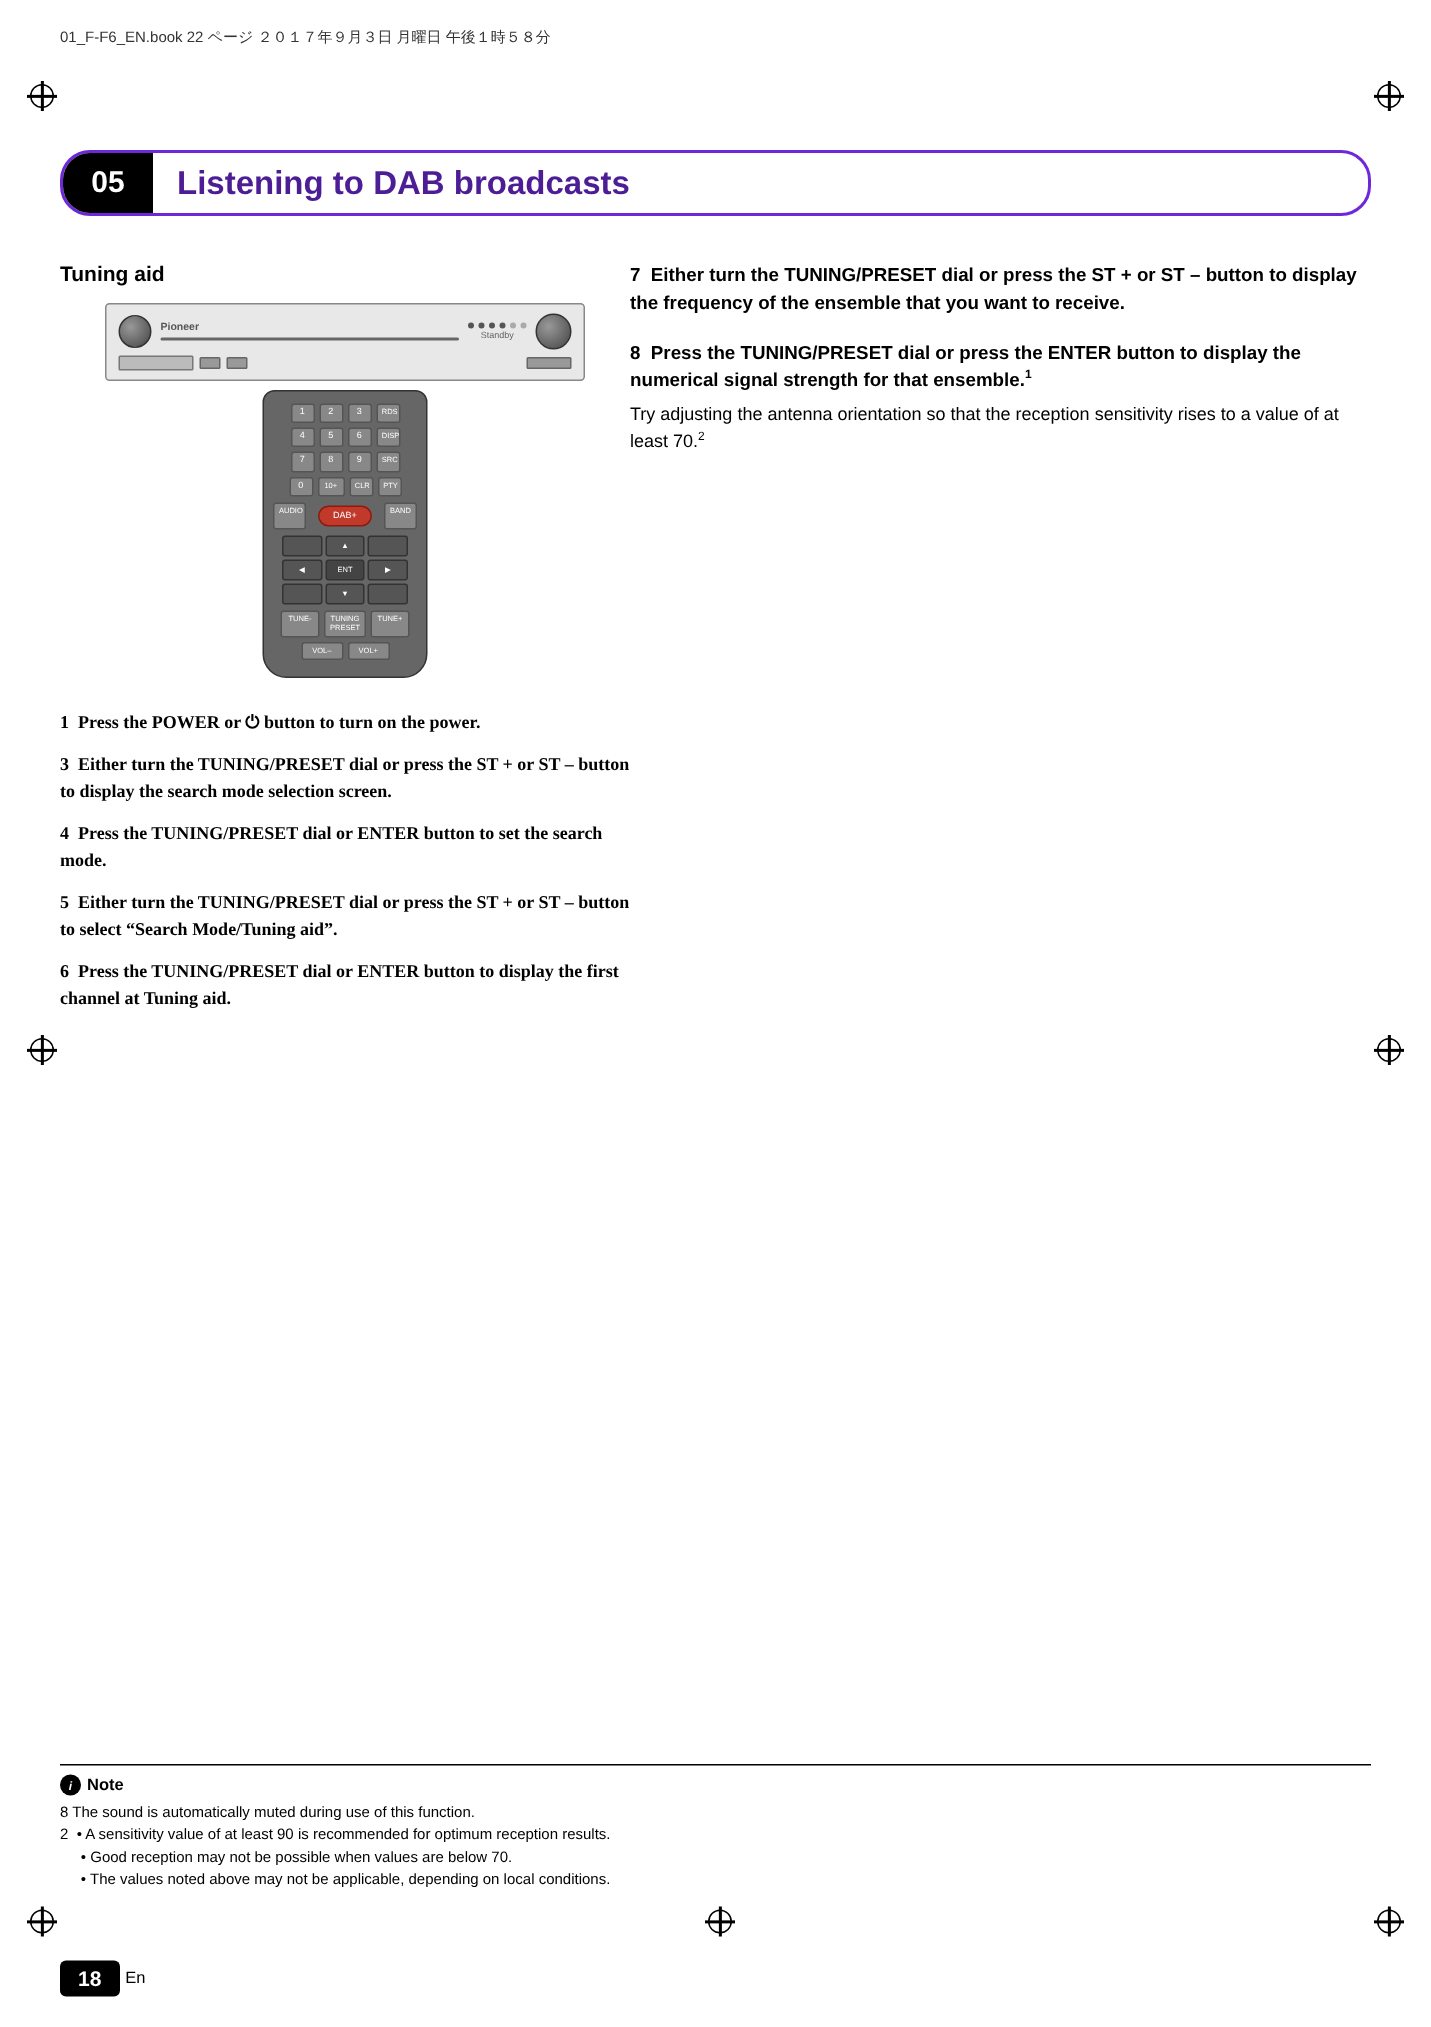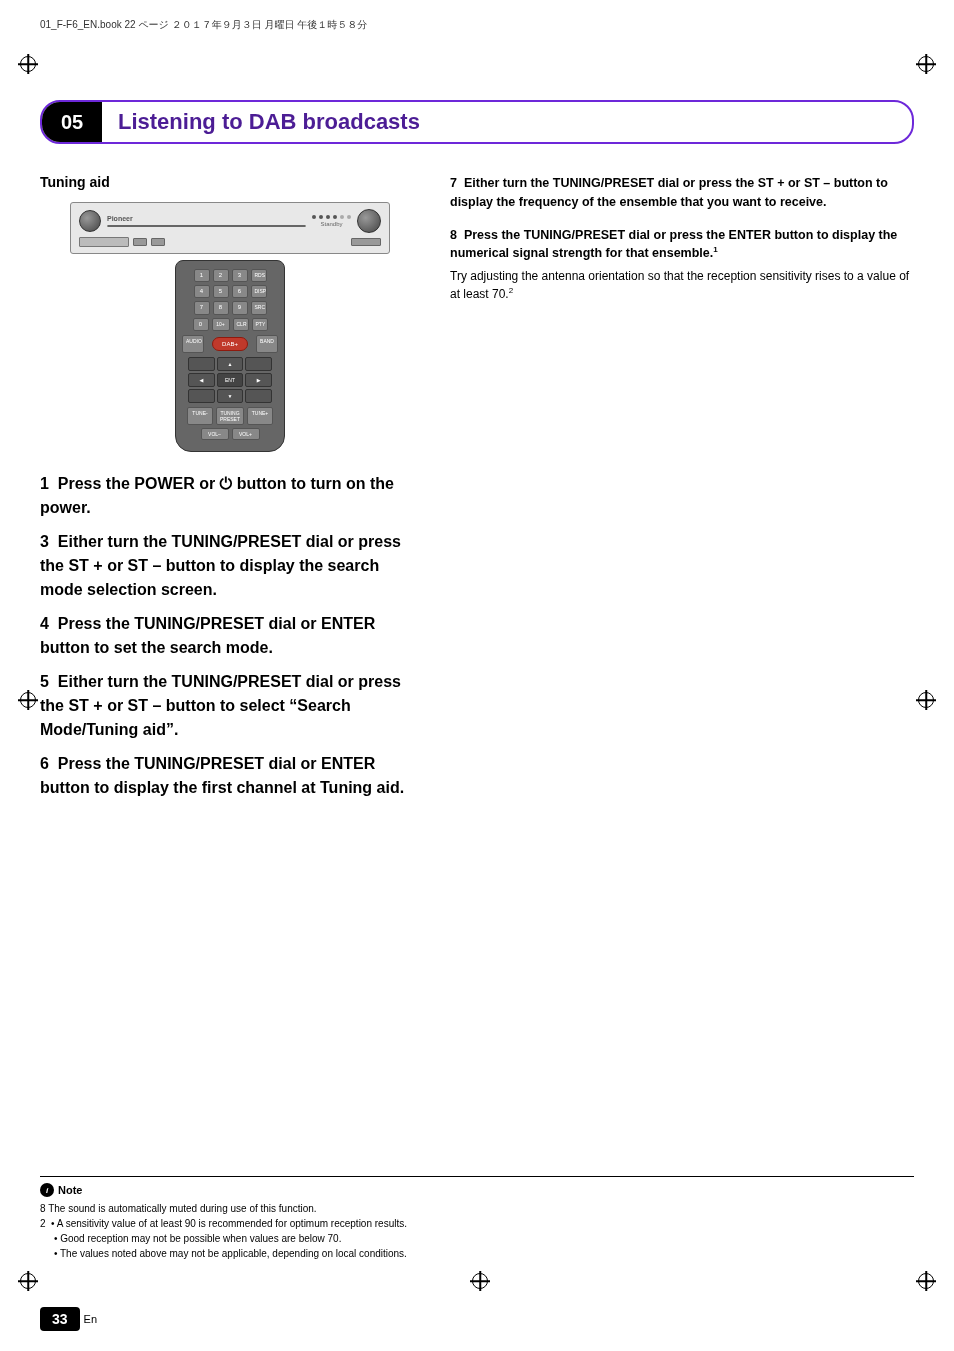--- a/index.html
+++ b/index.html
@@ -63,21 +63,20 @@
       font-size: 22px;
       font-weight: bold;
       padding-left: 16px;
       color: #4c1d95;
     }
 
     
     .main-content {
       display: flex;
       margin: 30px 40px 0 40px;
-      gap: 30px;
     }
 
     .left-column {
       width: 380px;
       flex-shrink: 0;
     }
 
     .right-column {
       flex: 1;
     }
@@ -242,22 +241,23 @@
       font-size: 6px;
       text-align: center;
       margin: 2px auto;
       display: block;
       width: 36px;
     }
 
     
     .step {
       margin-bottom: 10px;
-      font-size: 16px;
+      font-size: 12px;
       line-height: 1.5;
+      font-family: Liberation Serif, serif;
     }
 
     .step-number {
       font-weight: bold;
     }
 
     .step-text {
       font-weight: bold;
     }
 
@@ -607,17 +607,17 @@
     </div>
     <div class="note-text">
       &nbsp;&nbsp;&nbsp;&nbsp;&nbsp;• Good reception may not be possible when values are below 70.
     </div>
     <div class="note-text">
       &nbsp;&nbsp;&nbsp;&nbsp;&nbsp;• The values noted above may not be applicable, depending on local conditions.
     </div>
   </div>
 
   <div class="page-footer">
-    <div class="page-number-box">33</div>
+    <div class="page-number-box">18</div>
     <div class="page-en">En</div>
   </div>
 
 </div>
 
 </body></html>

